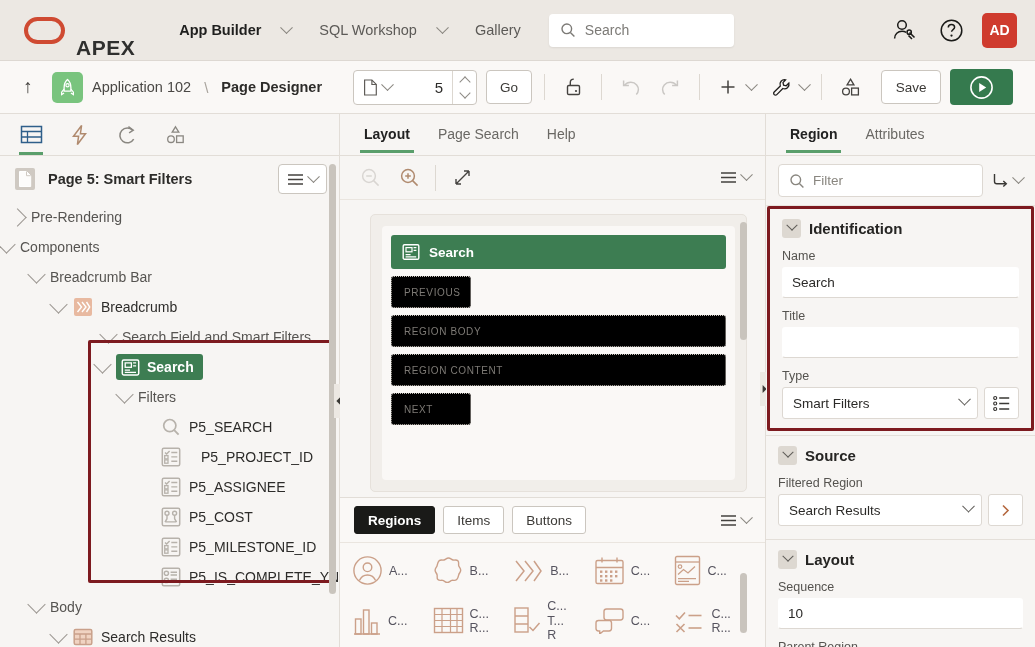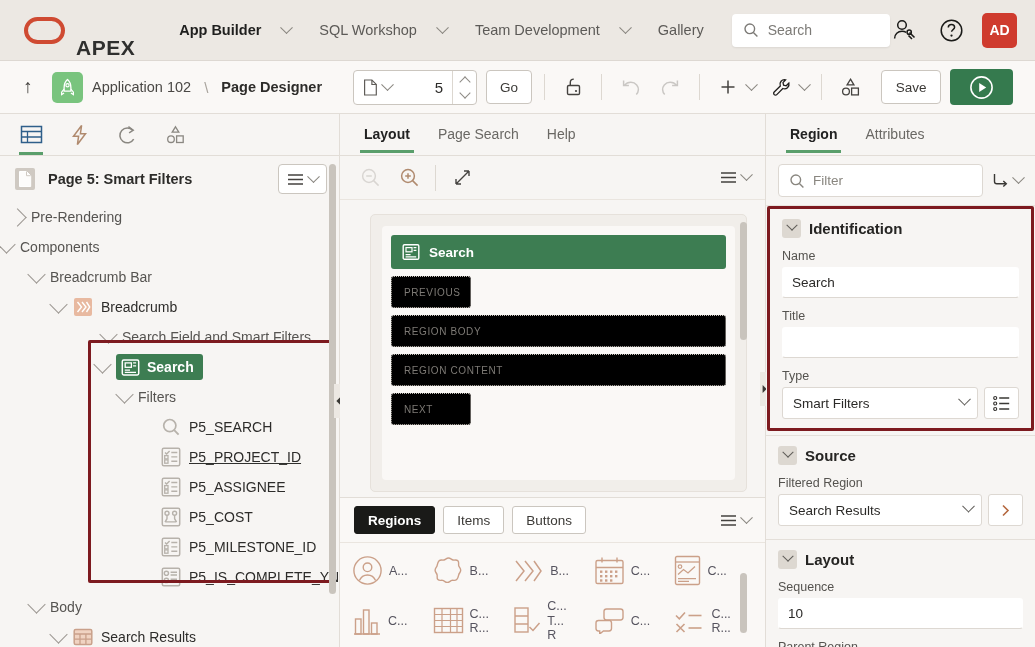--- a/index.html
+++ b/index.html
@@ -190,24 +190,20 @@
 
     <div class="navitem active">
       <span>App Builder</span>
       <span class="caret"></span>
     </div>
     <div class="navitem">
       <span>SQL Workshop</span>
       <span class="caret"></span>
     </div>
     <div class="navitem">
-      <span>Team Development</span>
-      <span class="caret"></span>
-    </div>
-    <div class="navitem">
       <span>Gallery</span>
     </div>
 
     <div class="searchbox">
       <svg width="16" height="16" viewBox="0 0 16 16">
         <circle cx="6.8" cy="6.8" r="4.8" fill="none" stroke="#7c7a76" stroke-width="1.4"></circle>
         <line x1="10.4" y1="10.4" x2="14.4" y2="14.4" stroke="#7c7a76" stroke-width="1.4"></line>
       </svg>
       <span class="sph">Search</span>
     </div>
@@ -429,21 +425,21 @@
                 <svg width="20" height="20" viewBox="0 0 20 20">
                   <circle cx="8.8" cy="8.6" r="6.1" fill="none" stroke="#b7b2ab" stroke-width="1.7"></circle>
                   <line x1="13.2" y1="13.2" x2="17.6" y2="17.6" stroke="#b7b2ab" stroke-width="1.9"></line>
                 </svg>
               </span>
               <span class="tlabel dark">P5_SEARCH</span>
             </span>
           </div>
           <div class="trow" style="padding-left: 140px;">
             <span class="tw"></span>
-            <span style="display: flex; align-items: center; gap: 7px; text-decoration: underline;">
+            <span style="display: flex; align-items: center; gap: 19px;">
               <span class="ticon">
                 <svg width="20" height="20" viewBox="0 0 20 20">
                   <rect x="1.3" y="1.3" width="17.4" height="17.4" rx="1.5" fill="none" stroke="#b7b2ab" stroke-width="1.5"></rect>
                   <path d="M4 5.4l1.6 1.7 3-3" fill="none" stroke="#b7b2ab" stroke-width="1.4"></path>
                   <path d="M10.3 5.5h6M10.3 9.9h6M10.3 14.2h6" stroke="#b7b2ab" stroke-width="1.4"></path>
                   <rect x="3.7" y="8.6" width="3.3" height="3.3" fill="none" stroke="#b7b2ab" stroke-width="1.3"></rect>
                   <rect x="3.7" y="12.9" width="3.3" height="3.3" fill="none" stroke="#b7b2ab" stroke-width="1.3"></rect>
                 </svg>
               </span>
               <span class="tlabel dark">P5_PROJECT_ID</span>

